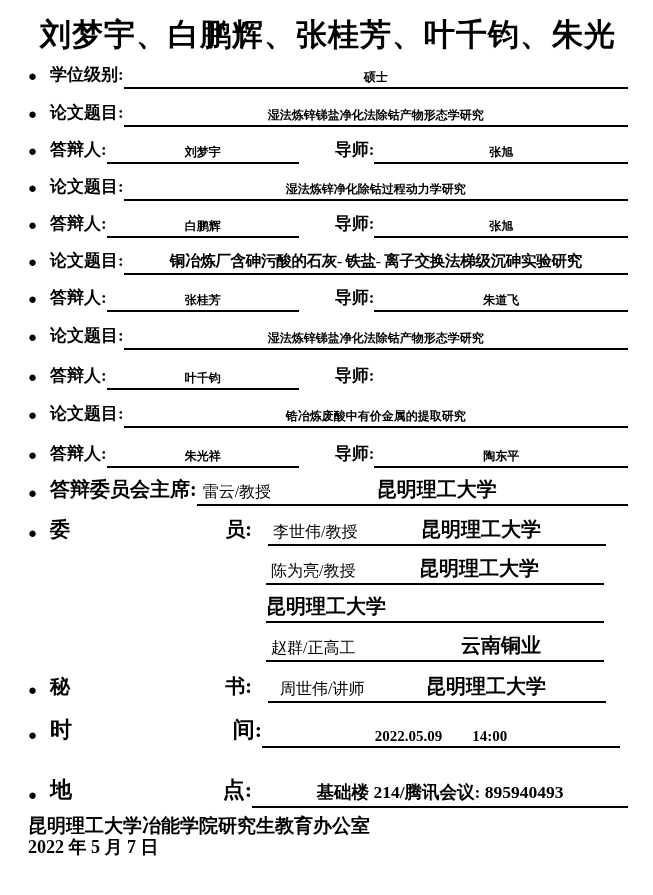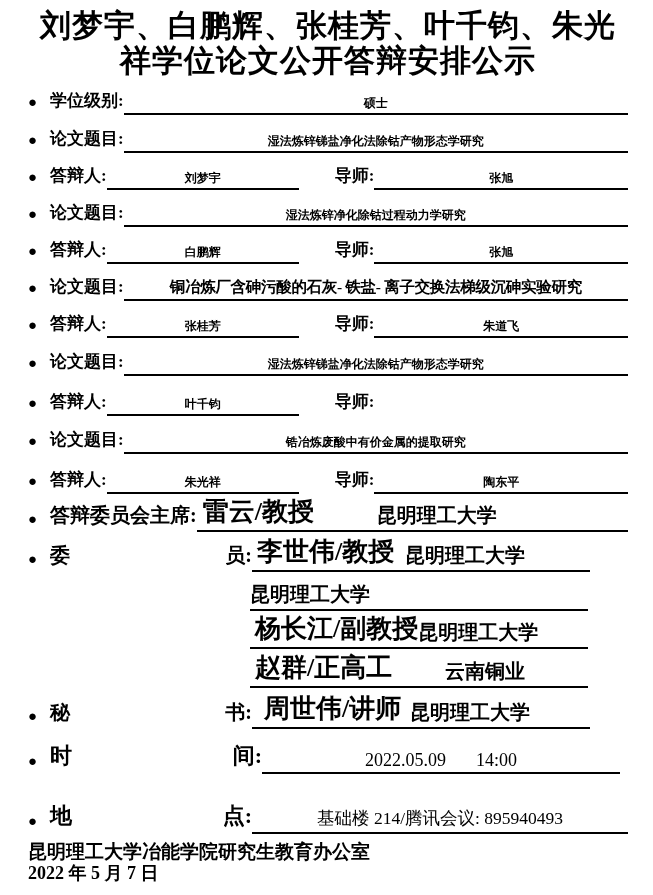--- a/index.html
+++ b/index.html
@@ -5,21 +5,21 @@
   * { margin: 0; padding: 0; box-sizing: border-box; }
   html, body { background: #ffffff; }
   body {
     width: 653px; height: 895px;
     color: #000;
     font-family: "Liberation Serif", "DejaVu Serif", serif;
     overflow: hidden;
   }
   .page {
     width: 653px; height: 895px;
-    padding: 8px 25px 0 28px;
+    padding: 17px 25px 0 28px;
     position: relative;
   }
   
   .title {
     font-family: "Liberation Sans", "DejaVu Sans", sans-serif;
     font-weight: 800;
     font-size: 31px;
     line-height: 35px;
     text-align: center;
     letter-spacing: 1px;
@@ -71,45 +71,45 @@
   .r-41 { height: 41px; }
   .value-small { font-size: 15.5px; letter-spacing: -0.3px; }
 
   
   .u-name1 { width: 192px; }
   .label-adviser { margin-left: 36px; }
 
   
   .big .label, .big .value { font-size: 20px; }
   .u-left { justify-content: flex-start; }
-  .person { font-size: 26px; font-weight: 700; white-space: nowrap; padding-bottom: 1px; }
+  .person { font-size: 16px; font-weight: 400; white-space: nowrap; padding-bottom: 1px; }
   .org { font-size: 20px; font-weight: 600; white-space: nowrap; padding-bottom: 1px; }
   .chair-person { min-width: 180px; padding-left: 6px; }
-  .member-u { width: 338px; flex: 0 0 auto; }
+  .member-u { width: 338px; flex: 0 0 auto; margin-left: 16px; }
   .member-person { min-width: 153px; padding-left: 5px; }
   .member-indent { width: 222px; flex: 0 0 auto; }
   .spread {
     display: flex;
     justify-content: space-between;
     width: 202px;
     flex: 0 0 auto;
     padding-bottom: 3px;
   }
   .spread .label { padding-bottom: 0; }
   .sec-person { min-width: 158px; padding-left: 12px; }
 
   
   .label-xl { font-size: 22px; font-weight: 700; }
   .spread-time { width: 212px; }
   .r-time { height: 45px; }
   .time-u { margin-right: 8px; }
-  .time-val { font-size: 18px; font-weight: 400; padding-bottom: 1px; white-space: nowrap; }
+  .time-val { font-size: 15px; font-weight: 700; padding-bottom: 1px; white-space: nowrap; }
   .time-gap { display: inline-block; width: 30px; }
   .r-place { height: 42px; margin-top: 18px; }
-  .place-val { font-size: 17.5px; font-weight: 400; padding-bottom: 2px; white-space: nowrap; }
+  .place-val { font-size: 17.5px; font-weight: 700; padding-bottom: 2px; white-space: nowrap; }
 
   
   .footer {
     margin-top: 7px;
     text-align: left;
     padding-right: 0;
   }
   .footer-office {
     font-size: 19px;
     font-weight: 700;
@@ -123,21 +123,20 @@
     white-space: nowrap;
   }
 </style>
 </head>
 <body>
 
 <div class="page">
 
   <div class="title">
     <div>刘梦宇、白鹏辉、张桂芳、叶千钧、朱光</div>
-    <div>祥学位论文公开答辩安排公示</div>
   </div>
 
   <div class="row r-degree">
     <span class="bullet">●</span>
     <span class="label">学位级别:</span>
     <span class="u grow">
       <span class="value">硕士</span>
     </span>
   </div>
 
@@ -255,28 +254,28 @@
     </span>
     <span class="u member-u u-left">
       <span class="person member-person">李世伟/教授</span>
       <span class="org">昆明理工大学</span>
     </span>
   </div>
 
   <div class="row r-39 big">
     <span class="member-indent"></span>
     <span class="u member-u u-left">
+      <span class="person member-person">陈为亮/教授</span>
       <span class="org">昆明理工大学</span>
     </span>
   </div>
 
   <div class="row r-38 big">
     <span class="member-indent"></span>
     <span class="u member-u u-left">
-      <span class="person member-person">杨长江/副教授</span>
       <span class="org">昆明理工大学</span>
     </span>
   </div>
 
   <div class="row r-39 big">
     <span class="member-indent"></span>
     <span class="u member-u u-left">
       <span class="person member-person">赵群/正高工</span>
       <span class="org" style="margin-left: 42px;">云南铜业</span>
     </span>

